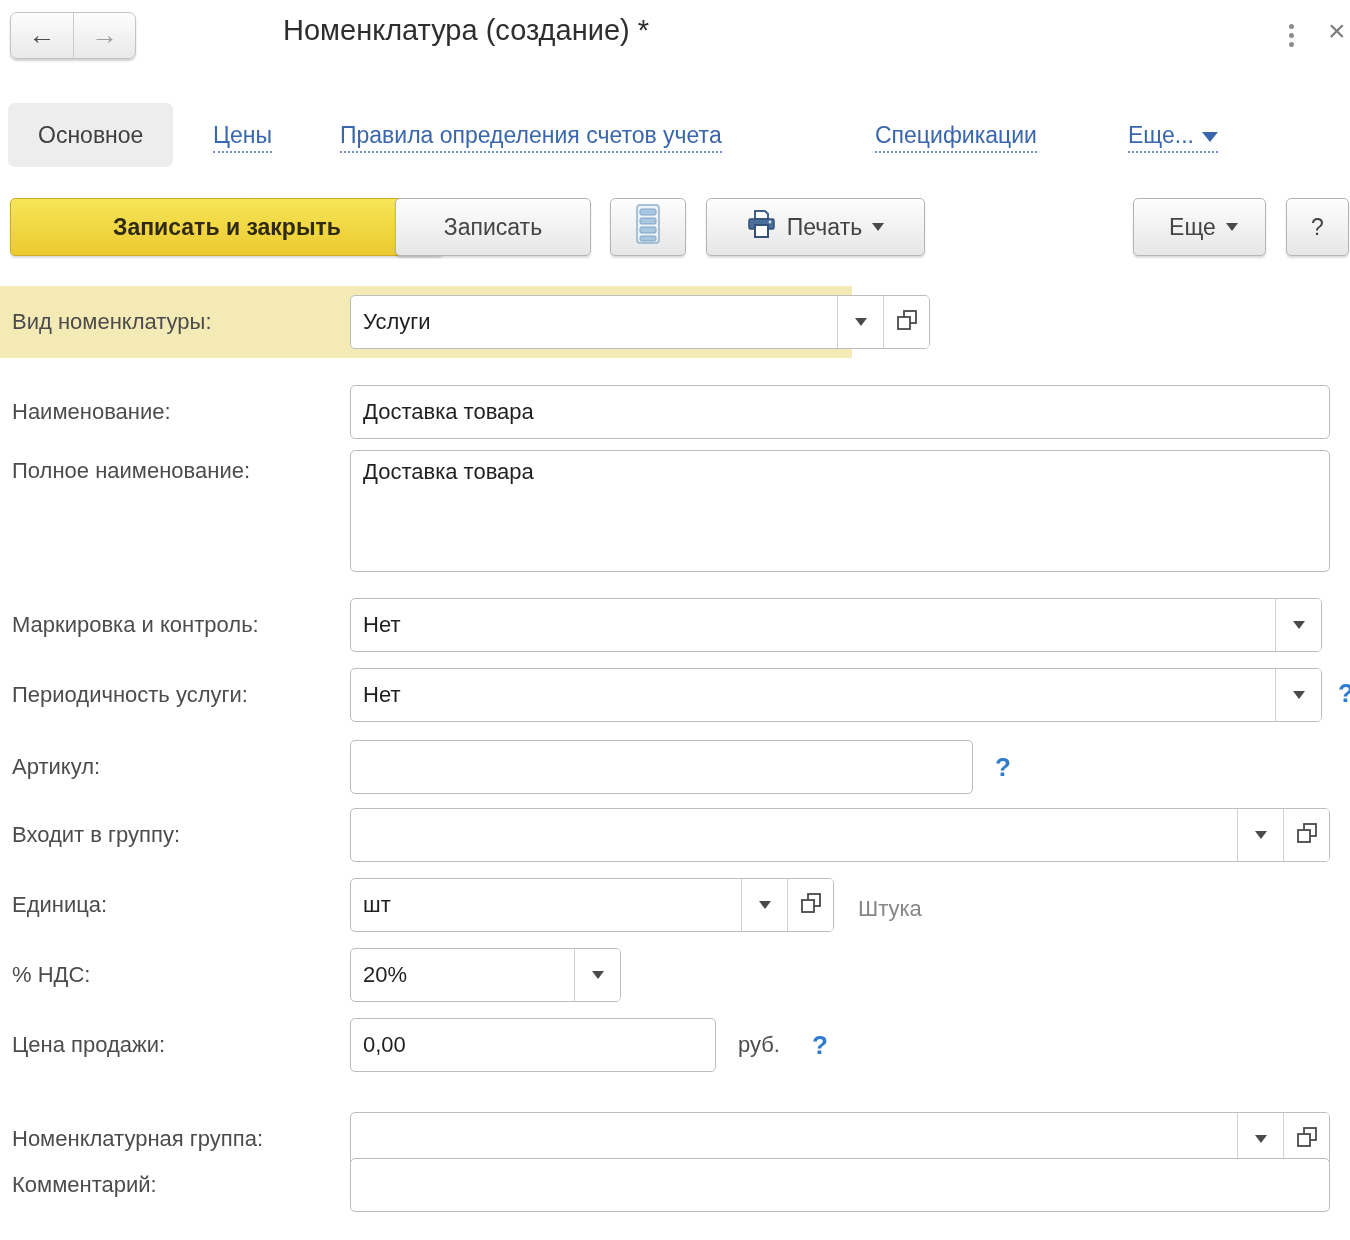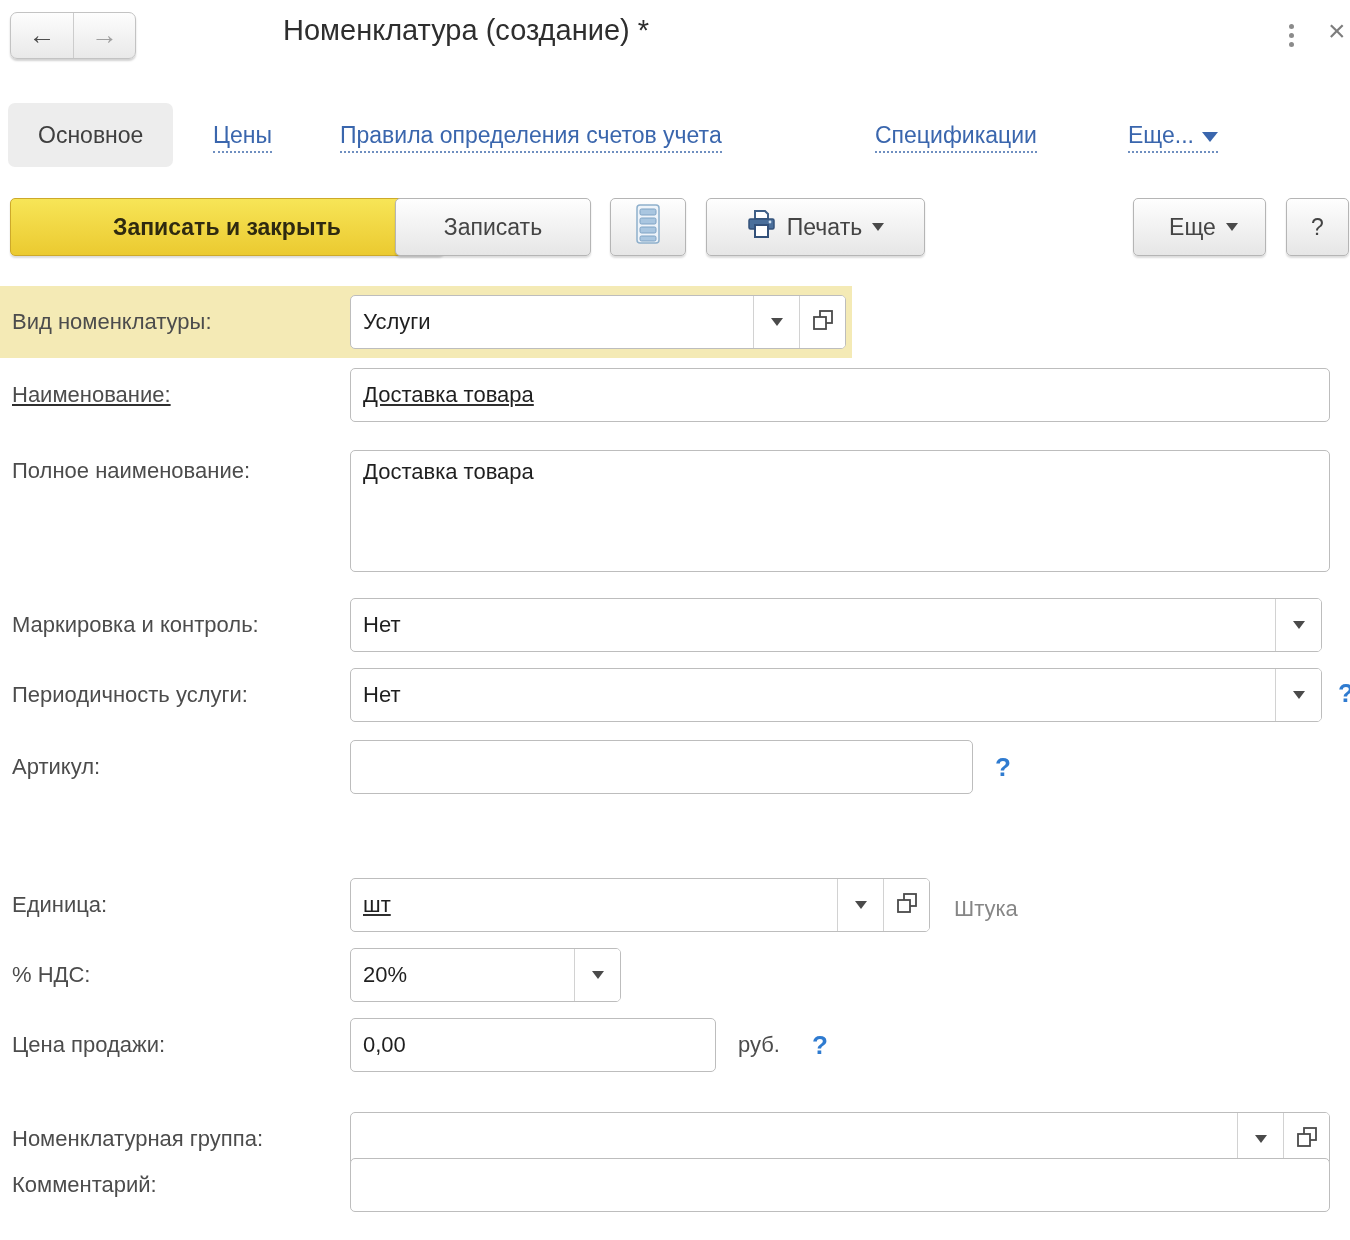--- a/index.html
+++ b/index.html
@@ -131,37 +131,37 @@
   </div>
   <div class="btn" style="left:1133px; width:133px;padding-left:8px;">
     <span>Еще</span>
     <span class="tri-sm"></span>
   </div>
   <div class="btn" style="left:1286px; width:63px;">?</div>
 
   <div class="hl-strip"></div>
   <div class="arow" style="top:295px;">
     <div class="lbl">Вид номенклатуры:</div>
-    <div class="combo" style="width:496px;">
+    <div class="combo" style="width:580px;">
       <input value="Услуги" style="">
       <div class="seg">
         <span class="tri-sm"></span>
       </div>
       <div class="seg">
         <span>
           <svg width="22" height="22" viewBox="0 0 22 22">
             <rect x="8" y="2" width="12" height="12" fill="#fff" stroke="#4a4a4a" stroke-width="1.8"></rect>
             <rect x="2" y="8" width="12" height="12" fill="#fff" stroke="#4a4a4a" stroke-width="1.8"></rect>
           </svg>
         </span>
       </div>
     </div>
   </div>
 
-  <div class="arow" style="top:368px;text-decoration:underline;">
+  <div class="arow" style="top:385px;">
     <div class="lbl">Наименование:</div>
     <input class="tinput" style="width: 980px;" value="Доставка товара">
   </div>
 
   <div class="arow" style="top:450px; align-items:flex-start;">
     <div class="lbl" style="padding-top:8px;">Полное наименование:</div>
     <textarea class="textarea" style="">Доставка товара</textarea>
   </div>
 
   <div class="arow" style="top:598px;">
@@ -184,24 +184,41 @@
     </div>
     <span class="qhelp-abs" style="left:1338px;">?</span>
   </div>
 
   <div class="arow" style="top:740px;">
     <div class="lbl">Артикул:</div>
     <input class="tinput" style="width: 623px;" value="">
     <span class="qhelp">?</span>
   </div>
 
+  <div class="arow" style="top:808px;">
+    <div class="lbl">Входит в группу:</div>
+    <div class="combo" style="width:980px;">
+      <input value="" style="">
+      <div class="seg">
+        <span class="tri-sm"></span>
+      </div>
+      <div class="seg">
+        <span>
+          <svg width="22" height="22" viewBox="0 0 22 22">
+            <rect x="8" y="2" width="12" height="12" fill="#fff" stroke="#4a4a4a" stroke-width="1.8"></rect>
+            <rect x="2" y="8" width="12" height="12" fill="#fff" stroke="#4a4a4a" stroke-width="1.8"></rect>
+          </svg>
+        </span>
+      </div>
+    </div>
+  </div>
 
   <div class="arow" style="top:878px;">
     <div class="lbl">Единица:</div>
-    <div class="combo" style="width:580px;text-decoration:underline;">
+    <div class="combo" style="width:484px;">
       <input value="шт" style="">
       <div class="seg">
         <span class="tri-sm"></span>
       </div>
       <div class="seg">
         <span>
           <svg width="22" height="22" viewBox="0 0 22 22">
             <rect x="8" y="2" width="12" height="12" fill="#fff" stroke="#4a4a4a" stroke-width="1.8"></rect>
             <rect x="2" y="8" width="12" height="12" fill="#fff" stroke="#4a4a4a" stroke-width="1.8"></rect>
           </svg>

